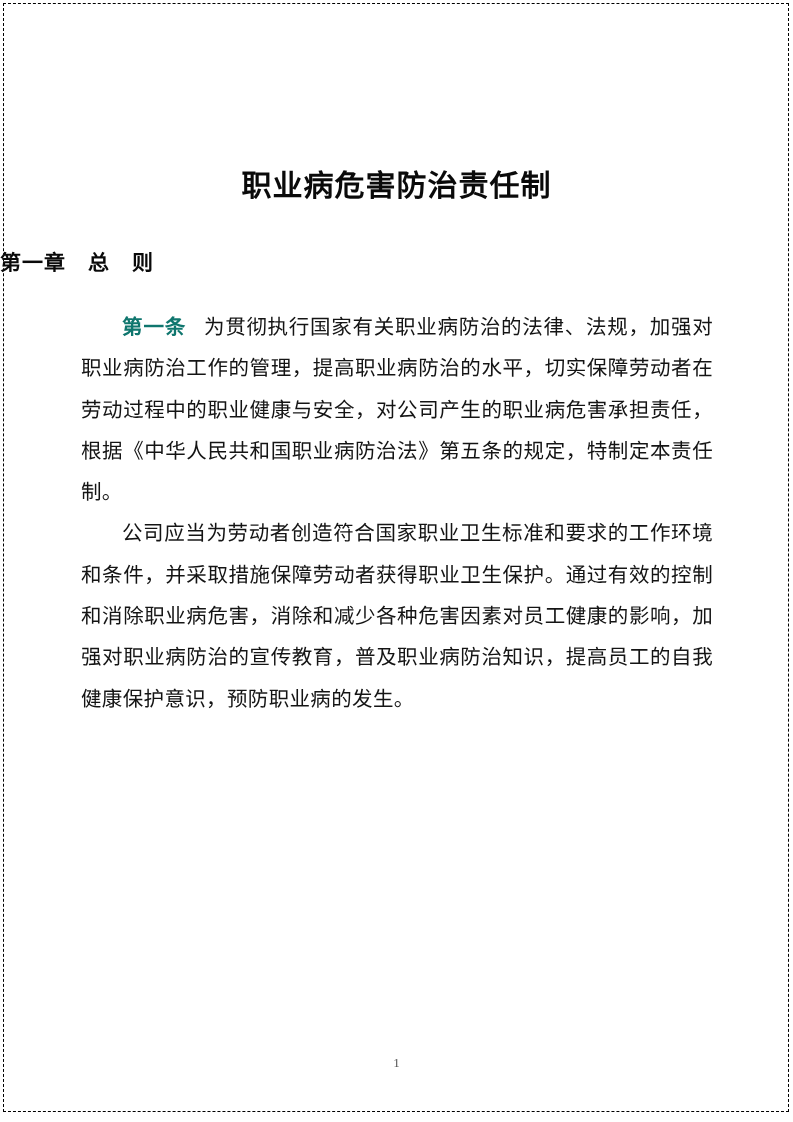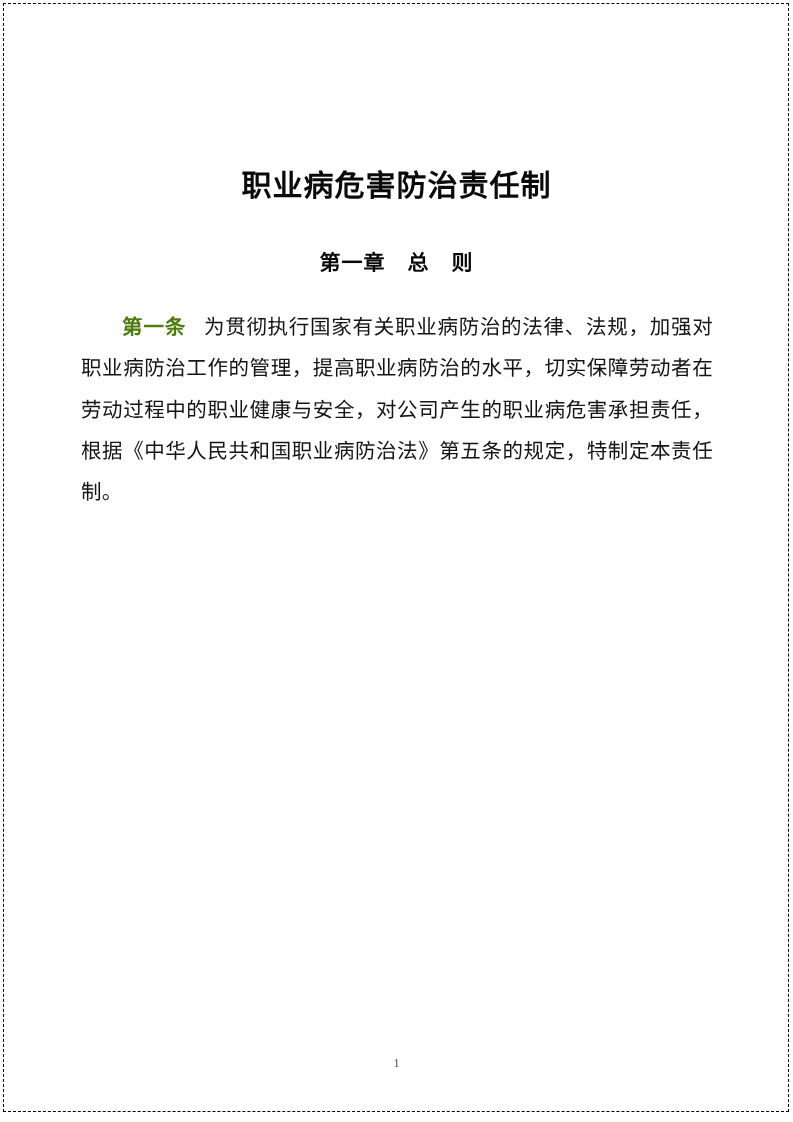--- a/index.html
+++ b/index.html
@@ -51,21 +51,21 @@
     letter-spacing: 1px;
     line-height: 40px;
     color: #0a0a0a;
   }
 
   .doc-subtitle {
     position: absolute;
     left: 0;
     top: 231px;
     width: 793px;
-    text-align: center;
+    text-align: left;
     font-family: "Liberation Sans", "DejaVu Sans", sans-serif;
     font-size: 21px;
     font-weight: 600;
     letter-spacing: 1px;
     line-height: 30px;
     color: #0a0a0a;
   }
 
   
   .body-block {
@@ -85,21 +85,21 @@
     text-justify: inter-ideograph;
     text-indent: 2em;
     color: #141414;
     letter-spacing: 0.35px;
   }
 
   .para .label {
     font-family: "Liberation Sans", "DejaVu Sans", sans-serif;
     font-weight: bold;
     letter-spacing: 0.5px;
-    color: #4d7c0f;
+    color: #0f766e;
   }
   .para .gap {
     display: inline-block;
     width: 0.85em;
   }
 
   
   .page-number {
     position: absolute;
     left: 0;
@@ -117,17 +117,18 @@
 <div id="page">
 
   <div id="page-frame"></div>
 
   <h1 class="doc-title">职业病危害防治责任制</h1>
 
   <h2 class="doc-subtitle">第一章　总　则</h2>
 
   <div class="body-block">
       <p class="para"><span class="label">第一条</span><span class="gap"></span><span>为贯彻执行国家有关职业病防治的法律、法规，加强对职业病防治工作的管理，提高职业病防治的水平，切实保障劳动者在劳动过程中的职业健康与安全，对公司产生的职业病危害承担责任，根据《中华人民共和国职业病防治法》第五条的规定，特制定本责任制。</span></p>
+      <p class="para"><span>公司应当为劳动者创造符合国家职业卫生标准和要求的工作环境和条件，并采取措施保障劳动者获得职业卫生保护。通过有效的控制和消除职业病危害，消除和减少各种危害因素对员工健康的影响，加强对职业病防治的宣传教育，普及职业病防治知识，提高员工的自我健康保护意识，预防职业病的发生。</span></p>
     </div>
 
   <div class="page-number">1</div>
 
 </div>
 
 </body></html>

